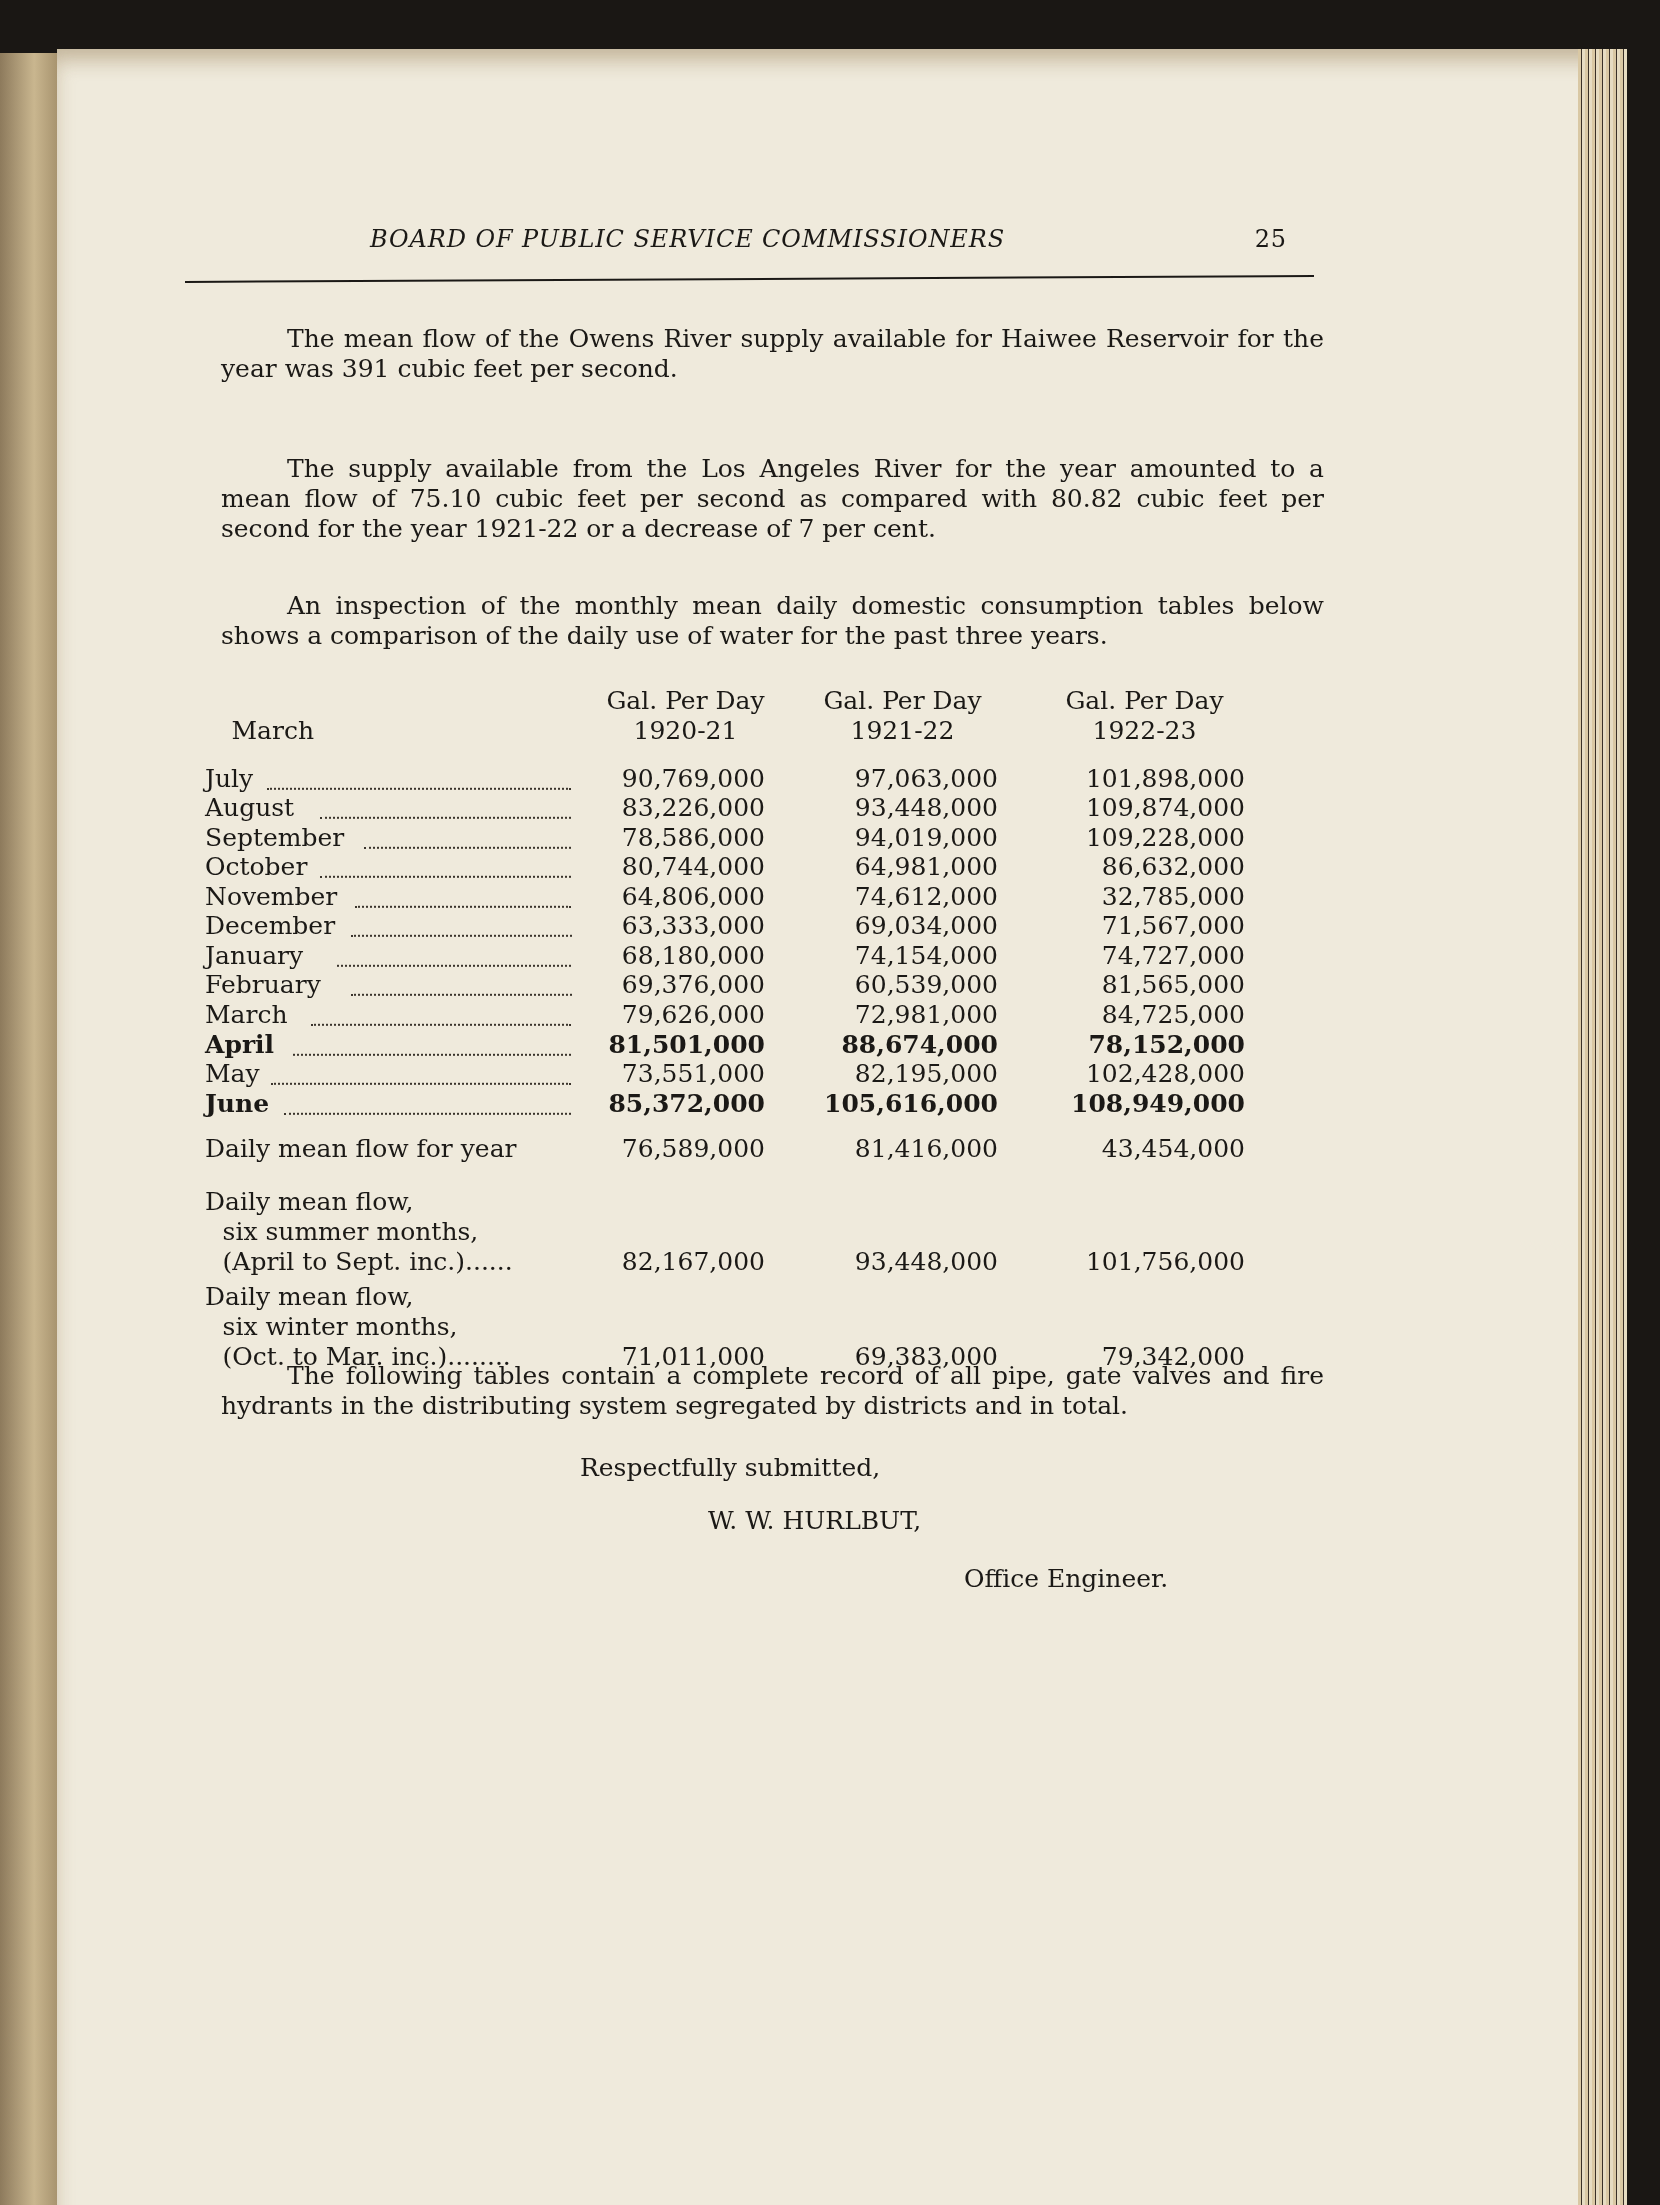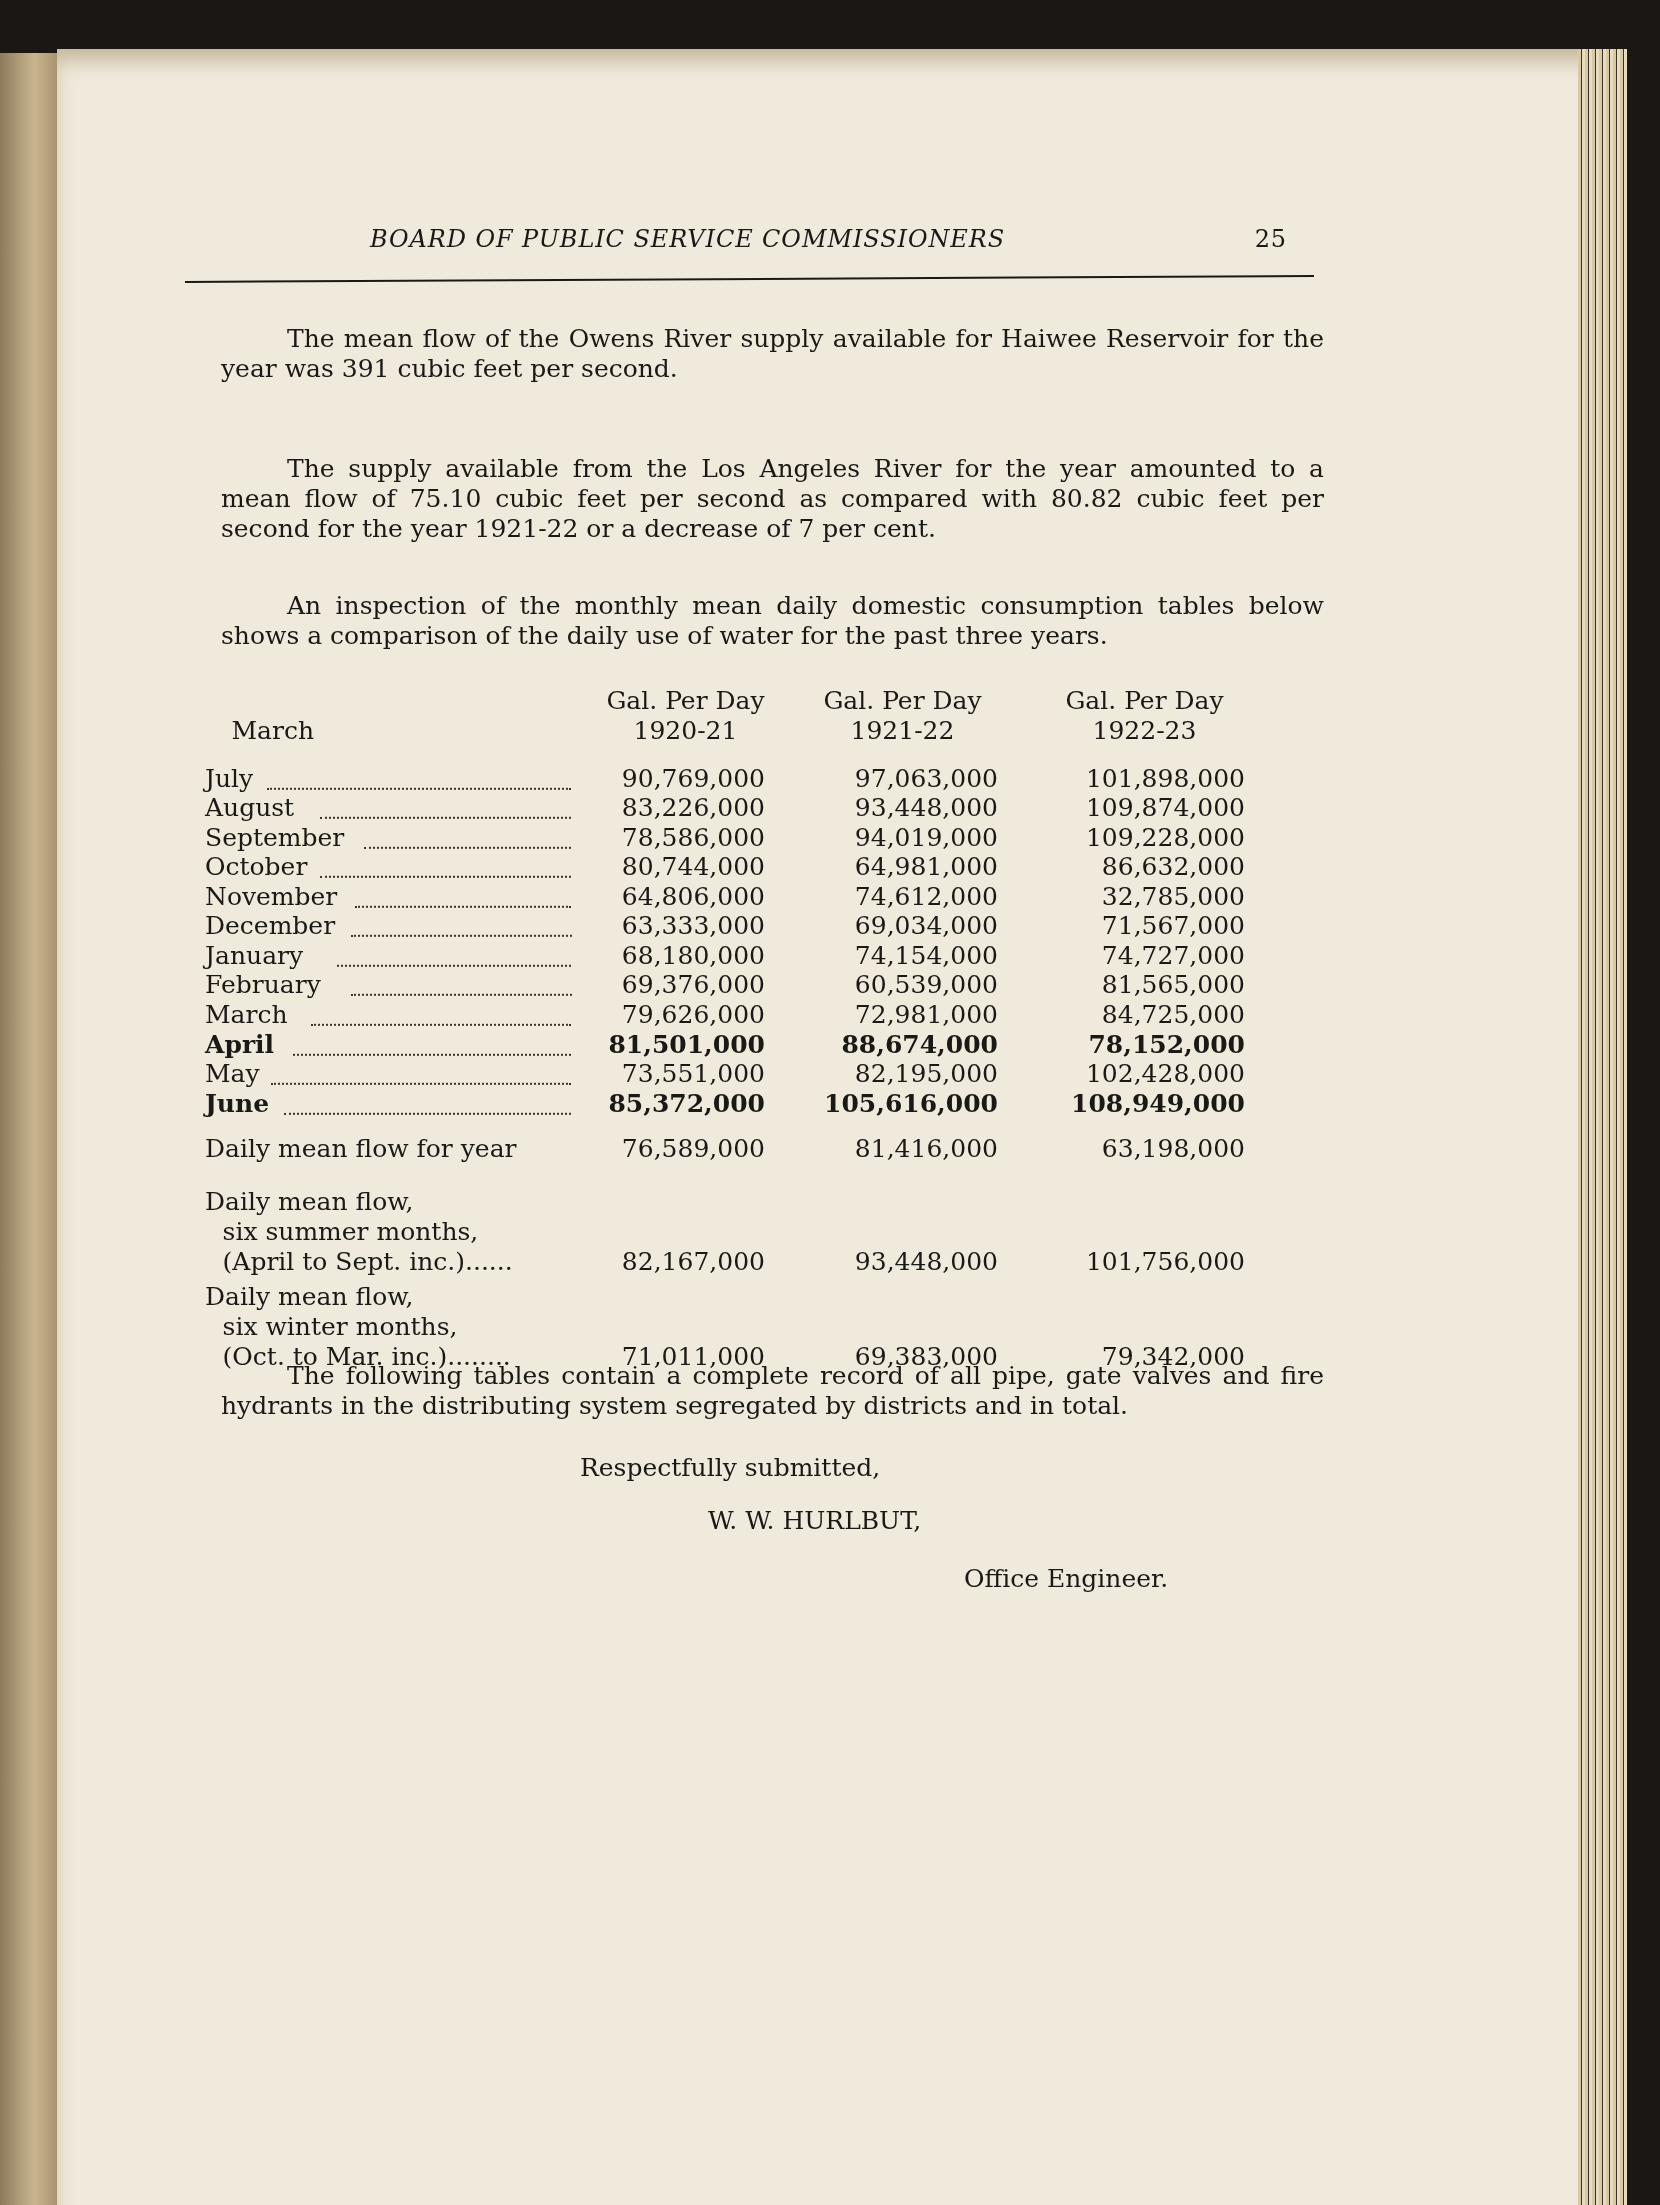--- a/index.html
+++ b/index.html
@@ -173,21 +173,21 @@
         <div class="label">June</div>
         <div class="dots" style="left: 79px; width: 287px;"></div>
         <div class="v v1">85,372,000</div>
         <div class="v v2">105,616,000</div>
         <div class="v v3">108,949,000</div>
       </div>
       <div class="row" style="top: 432px; margin-top: 16px;">
         <div class="label">Daily mean flow for year</div>
         <div class="v v1">76,589,000</div>
         <div class="v v2">81,416,000</div>
-        <div class="v v3">63,198,000</div>
+        <div class="v v3">43,454,000</div>
       </div>
     </div>
 
   <div class="row multi" style="top:501px;height:90px">
     <div class="label">
       <div>Daily mean flow,</div>
       <div style="padding-left:17.6px">six summer months,</div>
       <div style="padding-left:17.6px">(April to Sept. inc.)......</div>
     </div>
     <div class="v v1" style="top:60px">82,167,000</div>

